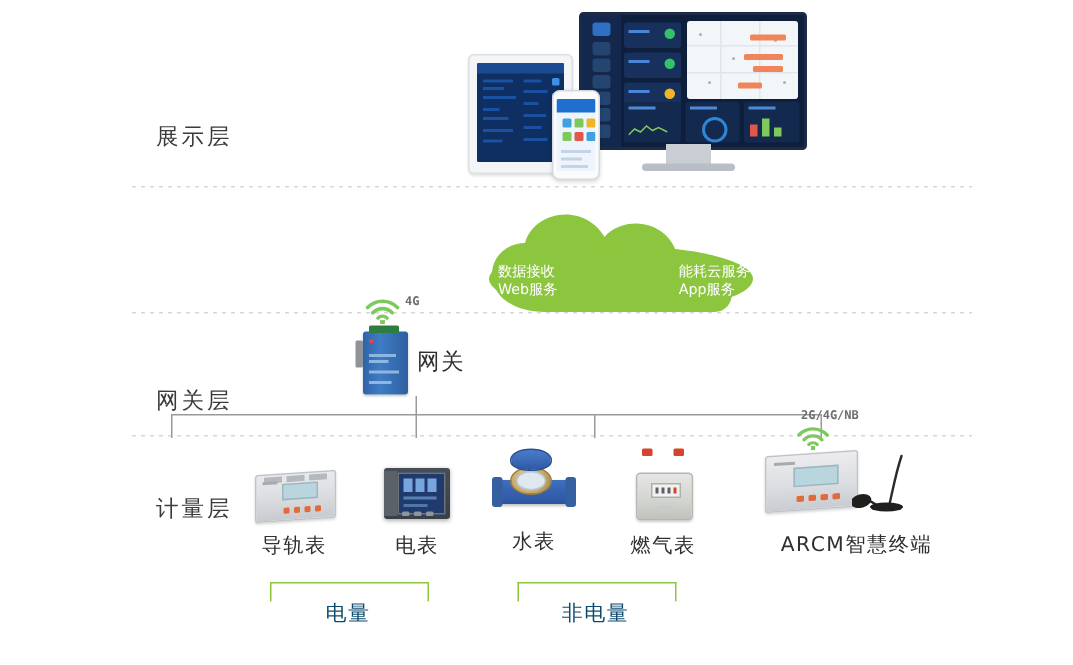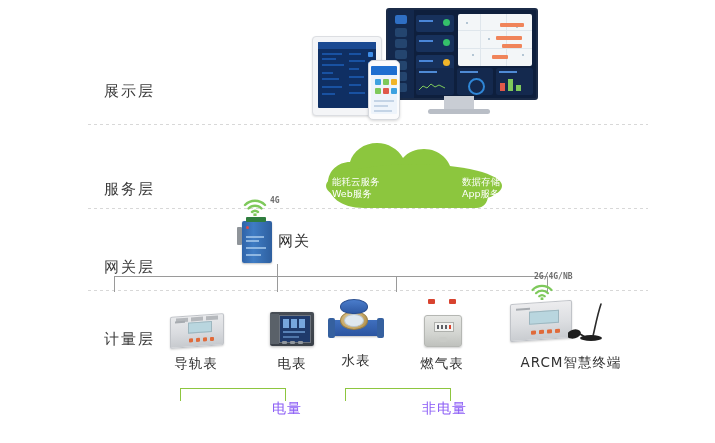--- a/index.html
+++ b/index.html
@@ -123,21 +123,21 @@
   .bus-drop{top:276px;width:1px;height:16px;}
 
   
   .meter{position:absolute;width:76px;text-align:center;}
   .meter .img{position:relative;height:48px;}
   .meter .cap{
     margin-top:4px;font-size:13.5px;color:#2f2f2f;letter-spacing:1px;
     font-family:Liberation Mono, monospace;
   }
   .m1{left:158px;top:303px;}
-  .m2{left:254px;top:303px;}
+  .m2{left:240px;top:303px;}
   .m3{left:318px;top:300px;}
   .m4{left:404px;top:303px;}
 
   
   .din{
     position:absolute;left:12px;top:12px;width:52px;height:30px;
     background:linear-gradient(to bottom,#e9eaec 0%,#d9dbdf 55%,#c7cace 100%);
     border:1px solid #c0c3c8;border-radius:2px;transform:skewY(-4deg);
     box-shadow:0 1px 2px rgba(0,0,0,.18);
   }
@@ -201,37 +201,36 @@
   .arcm-scr{position:absolute;left:18px;top:8px;width:28px;height:11px;background:#b9d6df;border:1px solid #9db6bf;}
   .arcm-btn{position:absolute;bottom:5px;width:5px;height:4px;background:#e06a3a;border-radius:1px;}
   .arcm-lbl{position:absolute;left:5px;top:4px;width:14px;height:2px;background:#a7abb0;}
   .arcm-cap{font-size:13.5px;color:#2f2f2f;letter-spacing:1px;font-family:"DejaVu Sans",sans-serif;margin-top:2px;}
 
   
   .bracket{position:absolute;border:1.6px solid #8dc63f;border-bottom:none;height:12px;}
   .br-1{left:180px;top:388px;width:104px;}
   .br-2{left:345px;top:388px;width:104px;}
   .br-cap{
-    position:absolute;top:400px;width:140px;text-align:right;
-    font-size:14px;color:#8b5cf6;letter-spacing:1px;font-family:Liberation Mono, monospace;
+    position:absolute;top:400px;width:140px;text-align:center;
+    font-size:14px;color:#0c4a6e;letter-spacing:1px;font-family:Liberation Mono, monospace;
   }
   .brc-1{left:162px;}
   .brc-2{left:327px;}
 </style>
 </head>
 <body>
 
 <div id="stage">
 
   <div class="sep s1"></div>
   <div class="sep s2"></div>
   <div class="sep s3"></div>
 
   <div class="layer-label l1">展示层</div>
-  <div class="layer-label l2">服务层</div>
   <div class="layer-label l3">网关层</div>
   <div class="layer-label l4">计量层</div>
 
   <div class="display-group">
 
     <div class="tablet">
       <div class="tablet-screen">
         <div class="tb-top"></div>
         <div class="tb-col" style="left:4px;top:11px;width:20px;height:1.5px;"></div>
         <div class="tb-col" style="left:4px;top:16px;width:14px;height:1.5px;"></div>
@@ -337,25 +336,25 @@
 
   <div class="cloud-wrap">
     <svg class="cloud-svg" width="196" height="70" viewBox="0 0 196 70">
       <path d="M46,68 C22,68 10,56 10,43 C10,31 20,22 32,22 C35,11 46,3 59,3
                C70,3 80,9 85,18 C90,12 98,9 106,9 C121,9 133,20 134,34
                C136,33 139,32 142,32 C158,32 170,43 170,55 C170,62 166,68 158,68 Z" fill="#8cc63e"></path>
       <ellipse cx="96" cy="46" rx="88" ry="22" fill="#8cc63e"></ellipse>
     </svg>
     <div class="cloud-cols">
       <div class="cloud-col">
+        <div>数据接收</div>
+        <div>Web服务</div>
+      </div>
+      <div class="cloud-col">
         <div>能耗云服务</div>
-        <div>Web服务</div>
-      </div>
-      <div class="cloud-col">
-        <div>数据存储</div>
         <div>App服务</div>
       </div>
     </div>
   </div>
 
   <div class="gw-wrap">
     <svg class="wifi-g" viewBox="0 0 26 20">
       <path d="M3,9 A14,14 0 0 1 23,9" fill="none" stroke="#7ec95b" stroke-width="2.4" stroke-linecap="round"></path>
       <path d="M6.5,12.5 A9,9 0 0 1 19.5,12.5" fill="none" stroke="#7ec95b" stroke-width="2.4" stroke-linecap="round"></path>
       <path d="M10,16 A4.5,4.5 0 0 1 16,16" fill="none" stroke="#7ec95b" stroke-width="2.4" stroke-linecap="round"></path>

